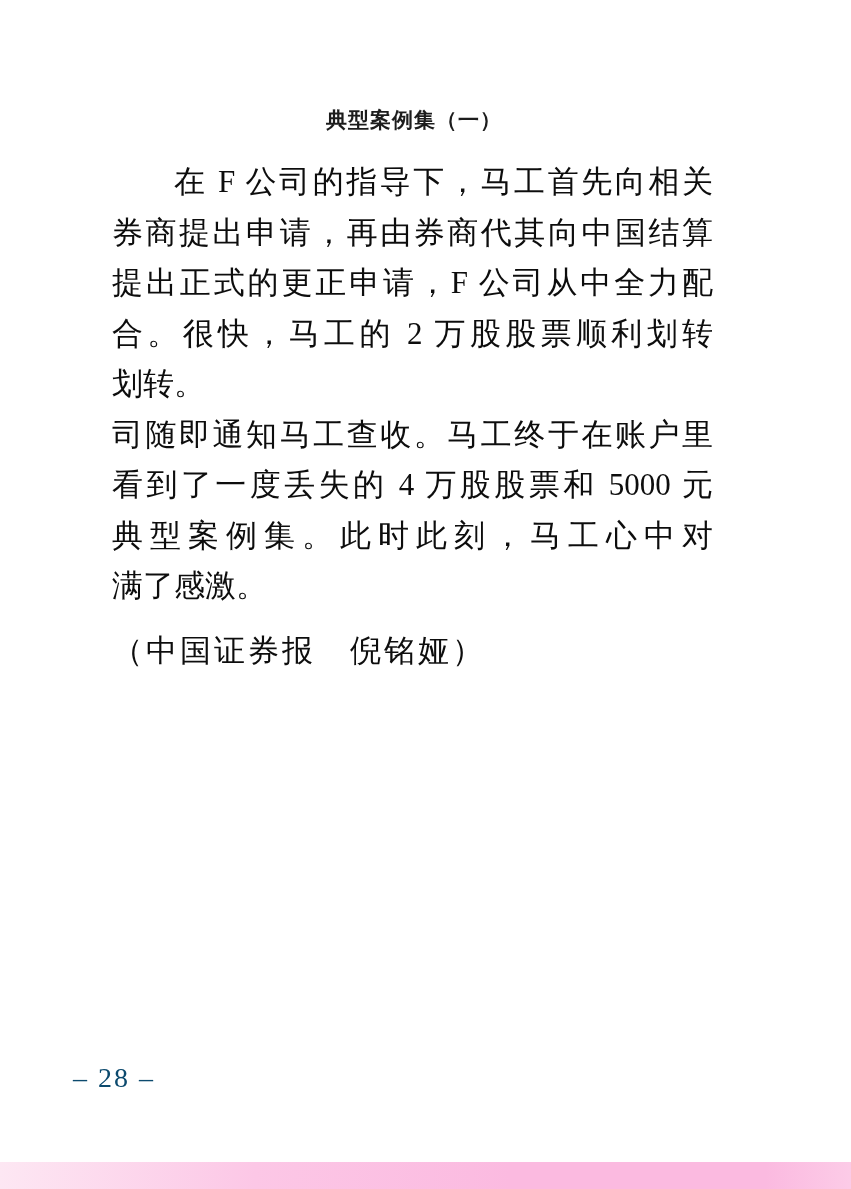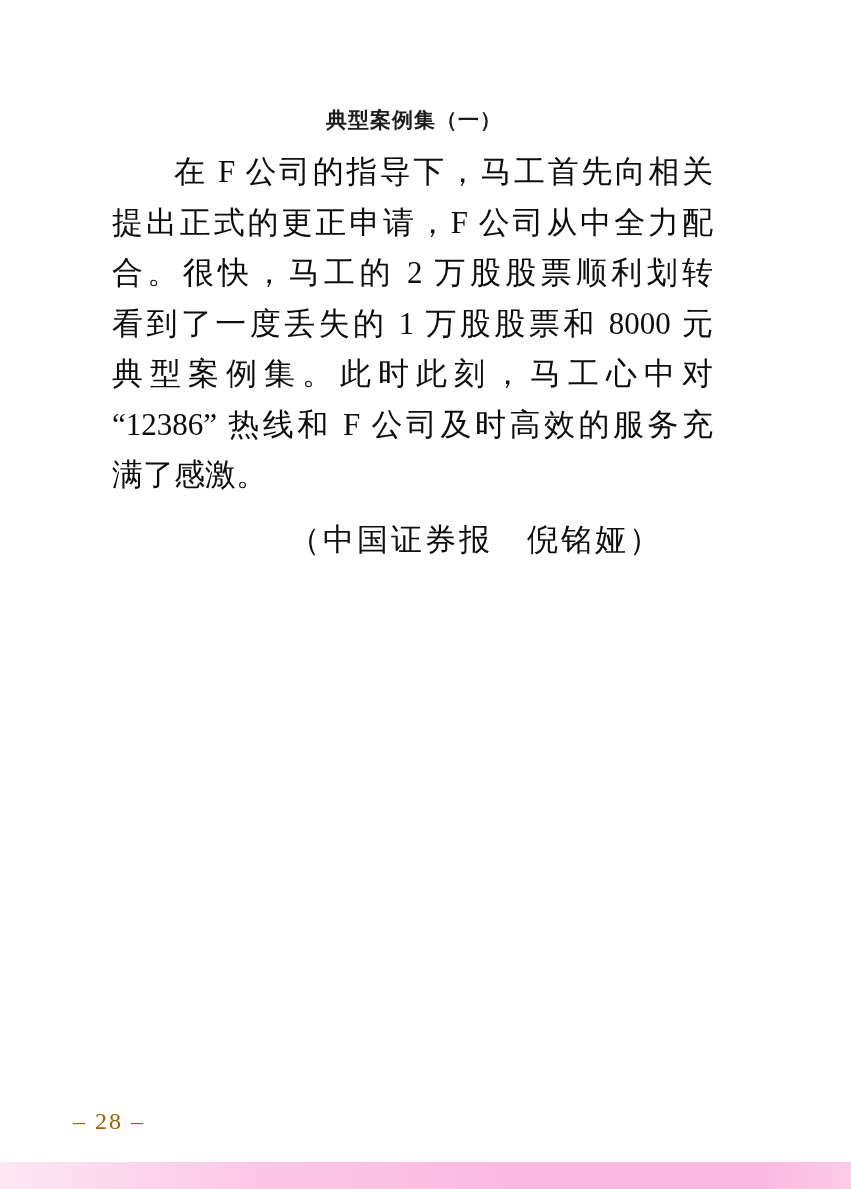--- a/index.html
+++ b/index.html
@@ -42,54 +42,52 @@
     font-size: 21px;
     letter-spacing: 1px;
     color: #1c1c1c;
     white-space: nowrap;
     line-height: 27px;
   }
 
   
   .body-text {
     position: absolute;
-    top: 147px;
+    top: 157px;
     left: 112px;
     width: 601px;
     font-size: 31px;
     line-height: 50.5px;
     color: #0d0d0d;
   }
   .line {
     text-align: justify;
     white-space: nowrap;
   }
   .line.stretch {
     text-align-last: justify;
     -moz-text-align-last: justify;
     white-space: normal;
   }
   .line.indent { text-indent: 2em; }
   .attribution {
     margin-top: 14px;
-    text-align: right;
     padding-right: 50px;
     letter-spacing: 3px;
     white-space: nowrap;
   }
 
   
   .page-number {
     position: absolute;
     left: 73px;
     top: 1062px;
-    font-size: 24px;
+    font-size: 28px;
     letter-spacing: 2px;
-    color: #a16207;
-    margin-top: 46px;
+    color: #0c4a6e;
   }
   .footer-band {
     position: absolute;
     left: 0;
     bottom: 0;
     width: 851px;
     height: 27px;
     background: linear-gradient(90deg, #fde7f3 0%, #fcc7e6 30%, #fbbae0 60%, #fbbae0 90%, #fccbe7 100%);
   }
 </style>
@@ -100,25 +98,27 @@
 
   <div class="header-band">
     <div class="band-seg band-left"></div>
     <div class="header-title">典型案例集（一）</div>
     <div class="band-seg band-right"></div>
   </div>
 
   <div class="body-text">
 
   <div class="line indent stretch">在 F 公司的指导下，马工首先向相关</div>
+      <div class="line stretch">券商提出申请，再由券商代其向中国结算</div>
       <div class="line stretch">提出正式的更正申请，F 公司从中全力配</div>
       <div class="line stretch">合。很快，马工的 2 万股股票顺利划转</div>
-      <div class="line stretch">看到了一度丢失的 1 万股股票和 8000 元</div>
+      <div class="line">划转。</div>
+      <div class="line stretch">司随即通知马工查收。马工终于在账户里</div>
+      <div class="line stretch">看到了一度丢失的 4 万股股票和 5000 元</div>
       <div class="line stretch">典型案例集。此时此刻，马工心中对</div>
-      <div class="line stretch">“12386” 热线和 F 公司及时高效的服务充</div>
       <div class="line">满了感激。</div>
       <div class="attribution">（中国证券报　倪铭娅）</div>
     </div>
 
   <div class="body-text" style="top: auto; bottom: 0; position: static;"></div>
 
   <div class="page-number">– 28 –</div>
 
   <div class="footer-band"></div>
 

